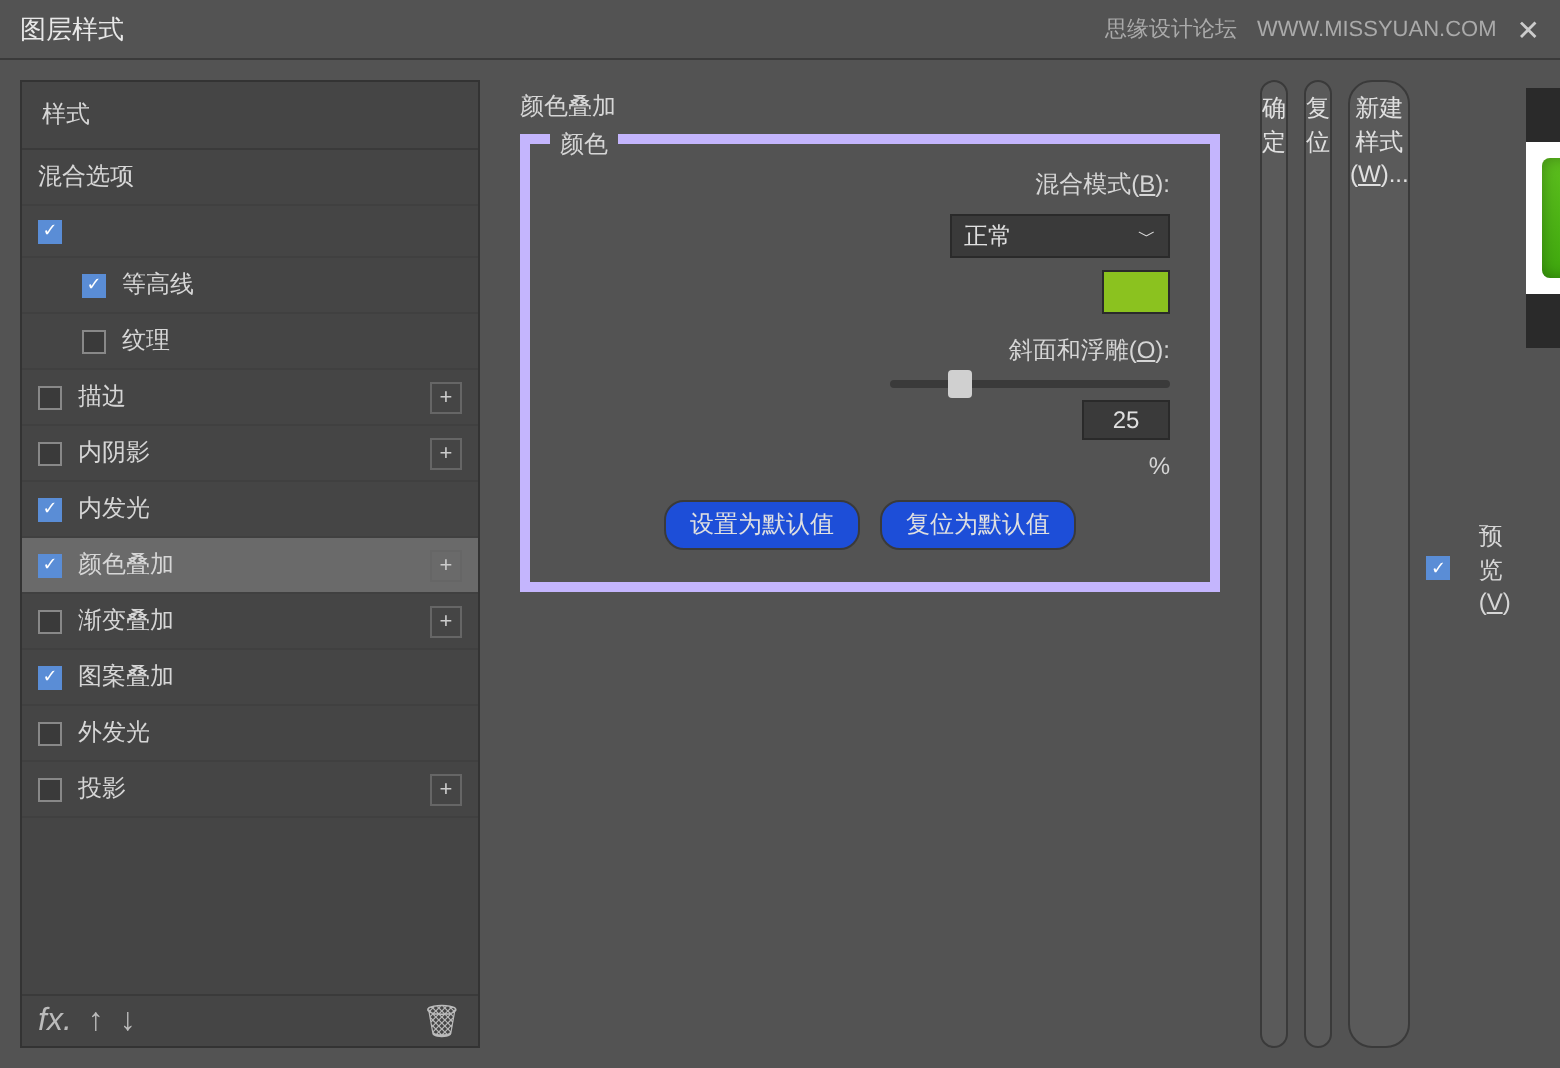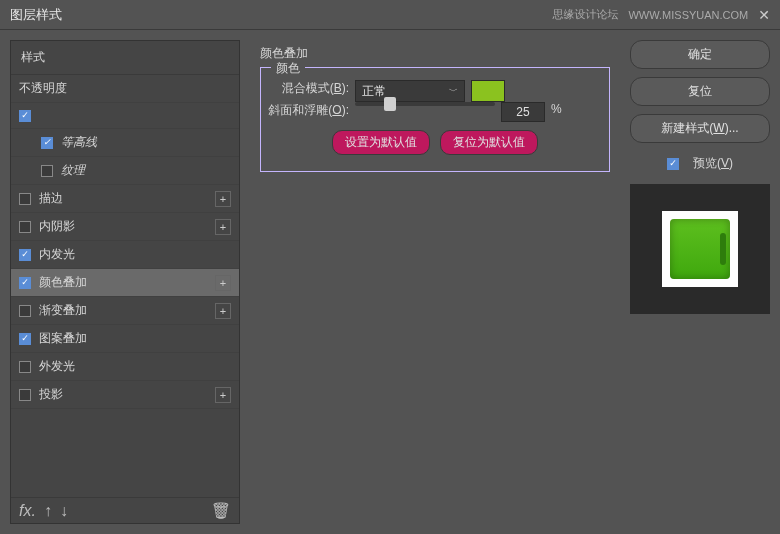--- a/index.html
+++ b/index.html
@@ -7,46 +7,46 @@
 .dialog { width: 780px; height: 534px; background: #535353; display: flex; flex-direction: column; }
 .titlebar { height: 30px; background: #535353; border-bottom: 1px solid #3a3a3a; display: flex; align-items: center; padding: 0 10px; justify-content: space-between; color: #e8e8e8; font-size: 13px; }
 .titlebar-right { display: flex; align-items: center; gap: 10px; font-size: 11px; color: #aaa; }
 .close-x { color: #ccc; font-size: 14px; cursor: pointer; }
 .body { flex: 1; display: flex; padding: 10px; gap: 10px; }
 .left-panel { width: 230px; background: #454545; border: 1px solid #333; display: flex; flex-direction: column; }
 .style-header { padding: 8px 10px; color: #d6d6d6; font-size: 12px; border-bottom: 1px solid #3a3a3a; }
 .style-list { flex: 1; overflow: auto; }
 .style-item { display: flex; align-items: center; padding: 5px 8px; color: #d6d6d6; font-size: 12px; border-bottom: 1px solid #404040; cursor: pointer; min-height: 26px; }
 .style-item.selected { background: #6a6a6a; }
-.style-item.sub { padding-left: 30px; font-style: italic; }
+.style-item.sub { padding-left: 30px; }
 .chk { width: 12px; height: 12px; border: 1px solid #888; margin-right: 8px; display: flex; align-items: center; justify-content: center; background: #3a3a3a; flex-shrink: 0; }
 .chk.checked { background: #5a8dd6; border-color: #5a8dd6; }
 .chk.checked::after { content: "✓"; color: #fff; font-size: 9px; line-height: 1; }
 .style-label { flex: 1; }
 .plus-btn { width: 16px; height: 16px; border: 1px solid #666; display: flex; align-items: center; justify-content: center; color: #ccc; font-size: 11px; cursor: pointer; }
 .left-footer { height: 26px; border-top: 1px solid #3a3a3a; display: flex; align-items: center; padding: 0 8px; gap: 8px; color: #bbb; font-size: 16px; }
 .left-footer .spacer { flex: 1; }
 .trash { cursor: pointer; }
 .center-panel { flex: 1; background: #535353; padding: 5px 10px; }
 .section-title { color: #d6d6d6; font-size: 12px; margin-bottom: 5px; }
-.fieldset { border: 1px solid #c4b5fd; padding: 12px 0 16px; margin-bottom: 10px; position: relative; }
+.fieldset { border: 5px solid #c4b5fd; padding: 12px 20px 16px; margin-bottom: 10px; position: relative; }
 .fieldset-legend { position: absolute; top: -8px; left: 10px; background: #535353; padding: 0 5px; color: #d6d6d6; font-size: 12px; }
-.row { display: flex; align-items: flex-start; gap: 6px; }
+.row { display: flex; align-items: flex-end; margin-bottom: 10px; gap: 6px; flex-direction: column; }
 .row-label { color: #d6d6d6; font-size: 12px; width: 88px; text-align: right; }
 .row-label .ul { text-decoration: underline; }
 .select { background: #3a3a3a; border: 1px solid #2a2a2a; color: #e0e0e0; font-size: 12px; padding: 2px 6px; width: 110px; height: 22px; display: flex; align-items: center; justify-content: space-between; cursor: pointer; }
 .select .arrow { font-size: 9px; }
 .color-swatch { width: 34px; height: 22px; background: #8bc21f; border: 1px solid #2a2a2a; cursor: pointer; }
 .slider-track { width: 140px; height: 4px; background: #3a3a3a; position: relative; border-radius: 2px; }
 .slider-thumb { position: absolute; top: -5px; width: 12px; height: 14px; background: #d0d0d0; border-radius: 2px; transform: translateX(-50%); cursor: pointer; }
 .num-input { width: 44px; height: 20px; background: #3a3a3a; border: 1px solid #2a2a2a; color: #e0e0e0; font-size: 12px; text-align: center; }
 .pct { color: #d6d6d6; font-size: 12px; }
 .btn-row { display: flex; gap: 10px; justify-content: center; margin-top: 8px; }
-.btn-small { background: #be185d; border: 1px solid #3a3a3a; color: #e0e0e0; font-size: 12px; padding: 3px 12px; border-radius: 10px; cursor: pointer; }
-.right-panel { width: 140px; display: flex; flex-direction: column; gap: 8px; align-items: stretch; }
+.btn-small { background: #1d4ed8; border: 1px solid #3a3a3a; color: #e0e0e0; font-size: 12px; padding: 3px 12px; border-radius: 10px; cursor: pointer; }
+.right-panel { width: 140px; display: flex; flex-direction: row; gap: 8px; align-items: stretch; }
 .btn-main { background: #5a5a5a; border: 1px solid #3a3a3a; color: #e0e0e0; font-size: 12px; padding: 5px 0; border-radius: 12px; cursor: pointer; text-align: center; }
 .preview-row { display: flex; align-items: center; justify-content: center; gap: 6px; color: #d6d6d6; font-size: 12px; margin-top: 4px; }
 .preview-box { background: #2a2a2a; height: 130px; display: flex; align-items: center; justify-content: center; margin-top: 4px; }
 .preview-inner { width: 76px; height: 76px; background: #fff; display: flex; align-items: center; justify-content: center; }
 .preview-glyph { width: 60px; height: 60px; background: linear-gradient(#5dbf1e,#3fa80e); border-radius: 4px; position: relative; box-shadow: inset 0 0 8px rgba(0,0,0,0.3); }
 .preview-glyph::after { content:""; position:absolute; right:4px; top:14px; width:6px; height:32px; background:#2e7d0c; border-radius:3px; }
 .ul { text-decoration: underline; }
 </style>
 </head>
 <body>
@@ -59,21 +59,21 @@
       <span>WWW.MISSYUAN.COM</span>
       <span class="close-x">✕</span>
     </div>
   </div>
   <div class="body">
 
     <div class="left-panel">
       <div class="style-header">样式</div>
       <div class="style-list">
         <div class="style-item">
-          <span class="style-label">不透明度</span>
+          <span class="style-label">混合选项</span>
         </div>
         <div id="style-items">
             <div class="style-item">
               <span class="chk checked"></span>
             </div>
             <div class="style-item sub">
               <span class="chk checked"></span>
               <span class="style-label">等高线</span>
             </div>
             <div class="style-item sub">

